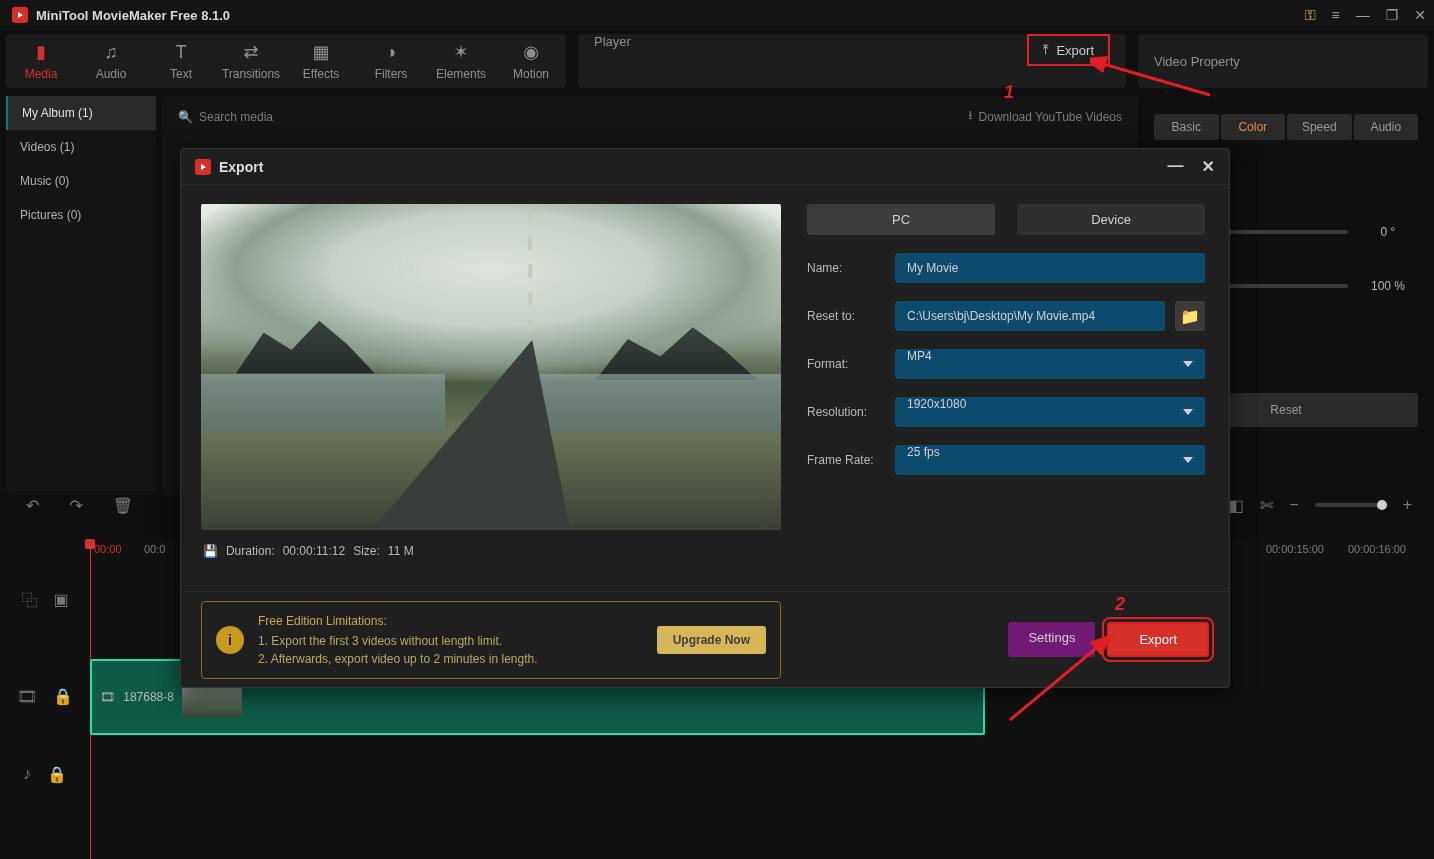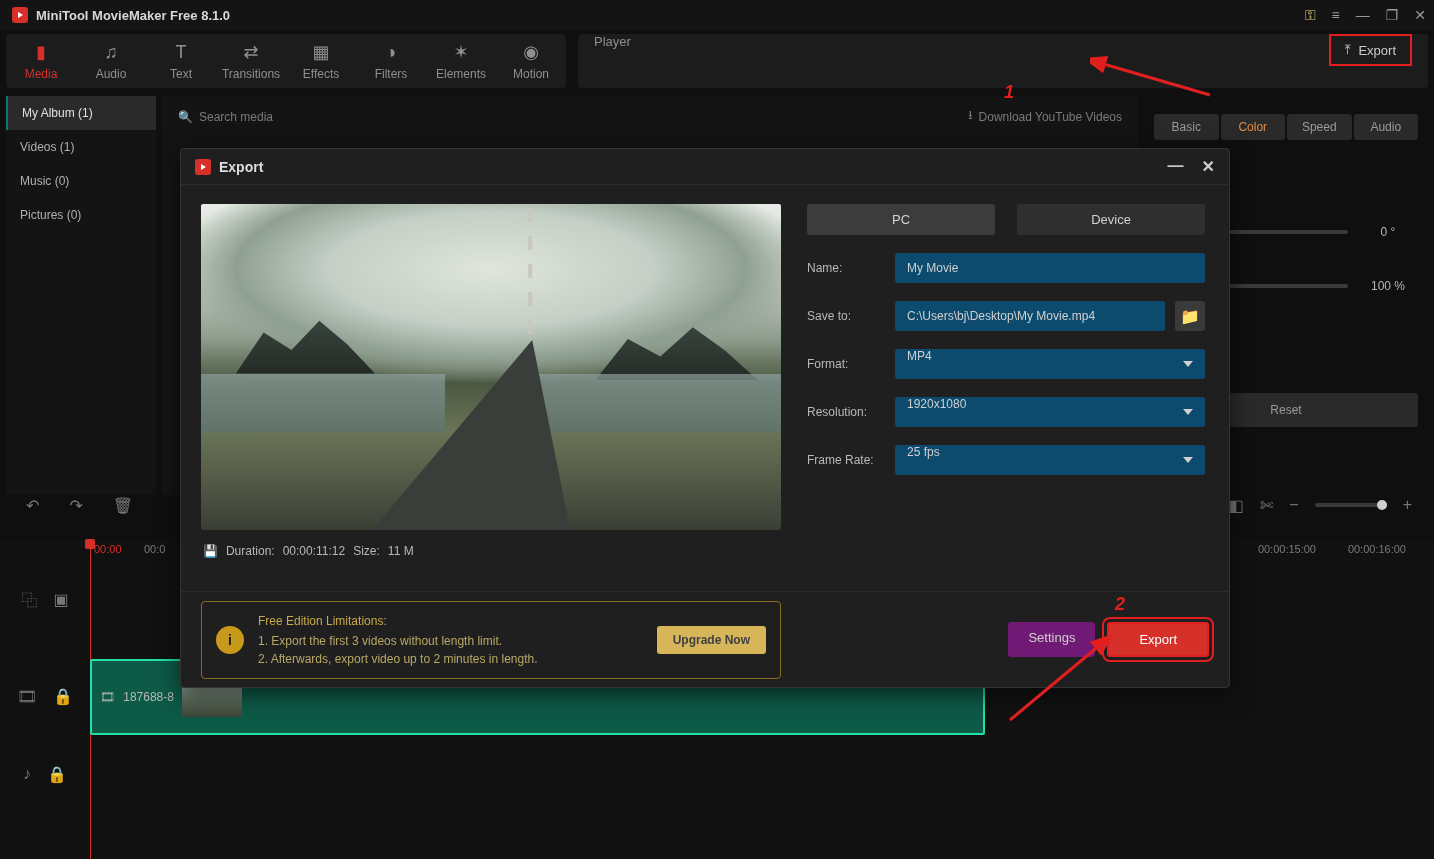--- a/index.html
+++ b/index.html
@@ -54,21 +54,21 @@
 .action-row .right { display:flex; align-items:center; gap:16px; padding-right:16px; }
 .zoom-slider { width:72px; height:4px; background:#3a3a3a; border-radius:2px; position:relative; }
 .zoom-thumb { width:10px; height:10px; background:#d0d0d0; border-radius:50%; position:absolute; top:-3px; right:0; }
 
 
 .timeline { position:absolute; bottom:0; left:0; right:0; height:320px; background:#111; }
 .time-ruler { position:absolute; top:0; left:90px; right:10px; height:24px; color:#7a7a7a; font-size:11px; display:flex; align-items:center; }
 .time-ruler .playhead { position:absolute; left:0; top:0; bottom:-300px; width:1px; background:#d6302a; }
 .time-ruler .playhead::before { content:""; position:absolute; top:0; left:-5px; width:10px; height:10px; background:#d6302a; border-radius:2px; }
 .time-tick { position:absolute; top:4px; font-size:11px; color:#7a7a7a; }
-.time-tick.right1 { right:108px; }
+.time-tick.right1 { right:100px; }
 .time-tick.right2 { right:18px; }
 .tl-row { position:absolute; left:0; right:0; height:50px; display:flex; align-items:center; }
 .tl-toolcol { width:90px; display:flex; gap:16px; justify-content:center; color:#777; }
 .tl-track { position:absolute; top:120px; left:0; right:0; }
 .video-clip { position:absolute; left:90px; top:0; width:895px; height:76px; background:#0d5a47; border:2px solid #22e0a8; border-radius:2px; display:flex; align-items:center; padding:0 8px; gap:8px; color:#b8b8b8; font-size:12px; overflow:hidden; }
 .clip-thumb { width:60px; height:40px; background:linear-gradient(180deg,#a8b8b0 0%,#5a6a58 60%,#3a4438 100%); border-radius:2px; flex-shrink:0; }
 
 
 .dialog { position:absolute; left:180px; top:148px; width:1050px; height:540px; background:#1f1f1f; border:1px solid #333; border-radius:4px; box-shadow:0 6px 24px rgba(0,0,0,.6); z-index:50; display:flex; flex-direction:column; }
 .dialog-titlebar { height:36px; display:flex; align-items:center; justify-content:space-between; padding:0 14px; color:#ddd; font-size:14px; font-weight:600; border-bottom:1px solid #2b2b2b; }
@@ -145,20 +145,23 @@
     <div class="tool"><span class="ico">✶</span><span>Elements</span></div>
     <div class="tool"><span class="ico">◉</span><span>Motion</span></div>
   </div>
   <div class="toolbar-panel player-header">
     <span class="player-title">Player</span>
     <div class="export-btn-top">
       <span>⤒</span>
       <span>Export</span>
     </div>
   </div>
+  <div class="toolbar-panel video-prop">
+    <span>Video Property</span>
+  </div>
 </div>
 
 <div class="sidebar">
   <div class="item active"><span>My Album (1)</span></div>
   <div class="item"><span>Videos (1)</span></div>
   <div class="item"><span>Music (0)</span></div>
   <div class="item"><span>Pictures (0)</span></div>
 </div>
 
 <div class="media-browser">
@@ -287,21 +290,21 @@
         <div class="dest-tab active">PC</div>
         <div class="dest-tab">Device</div>
       </div>
 
       <div class="form-row">
         <div class="form-label">Name:</div>
         <input class="form-input" value="My Movie" style="">
       </div>
 
       <div class="form-row">
-        <div class="form-label">Save to:</div>
+        <div class="form-label">Reset to:</div>
         <input class="form-input" value="C:\Users\bj\Desktop\My Movie.mp4" style="">
         <div class="browse-btn">
             <span>📁</span>
           </div>
       </div>
 
       <div class="form-row">
         <div class="form-label">Format:</div>
         <div class="form-input form-select"><span>MP4</span></div>
       </div>

